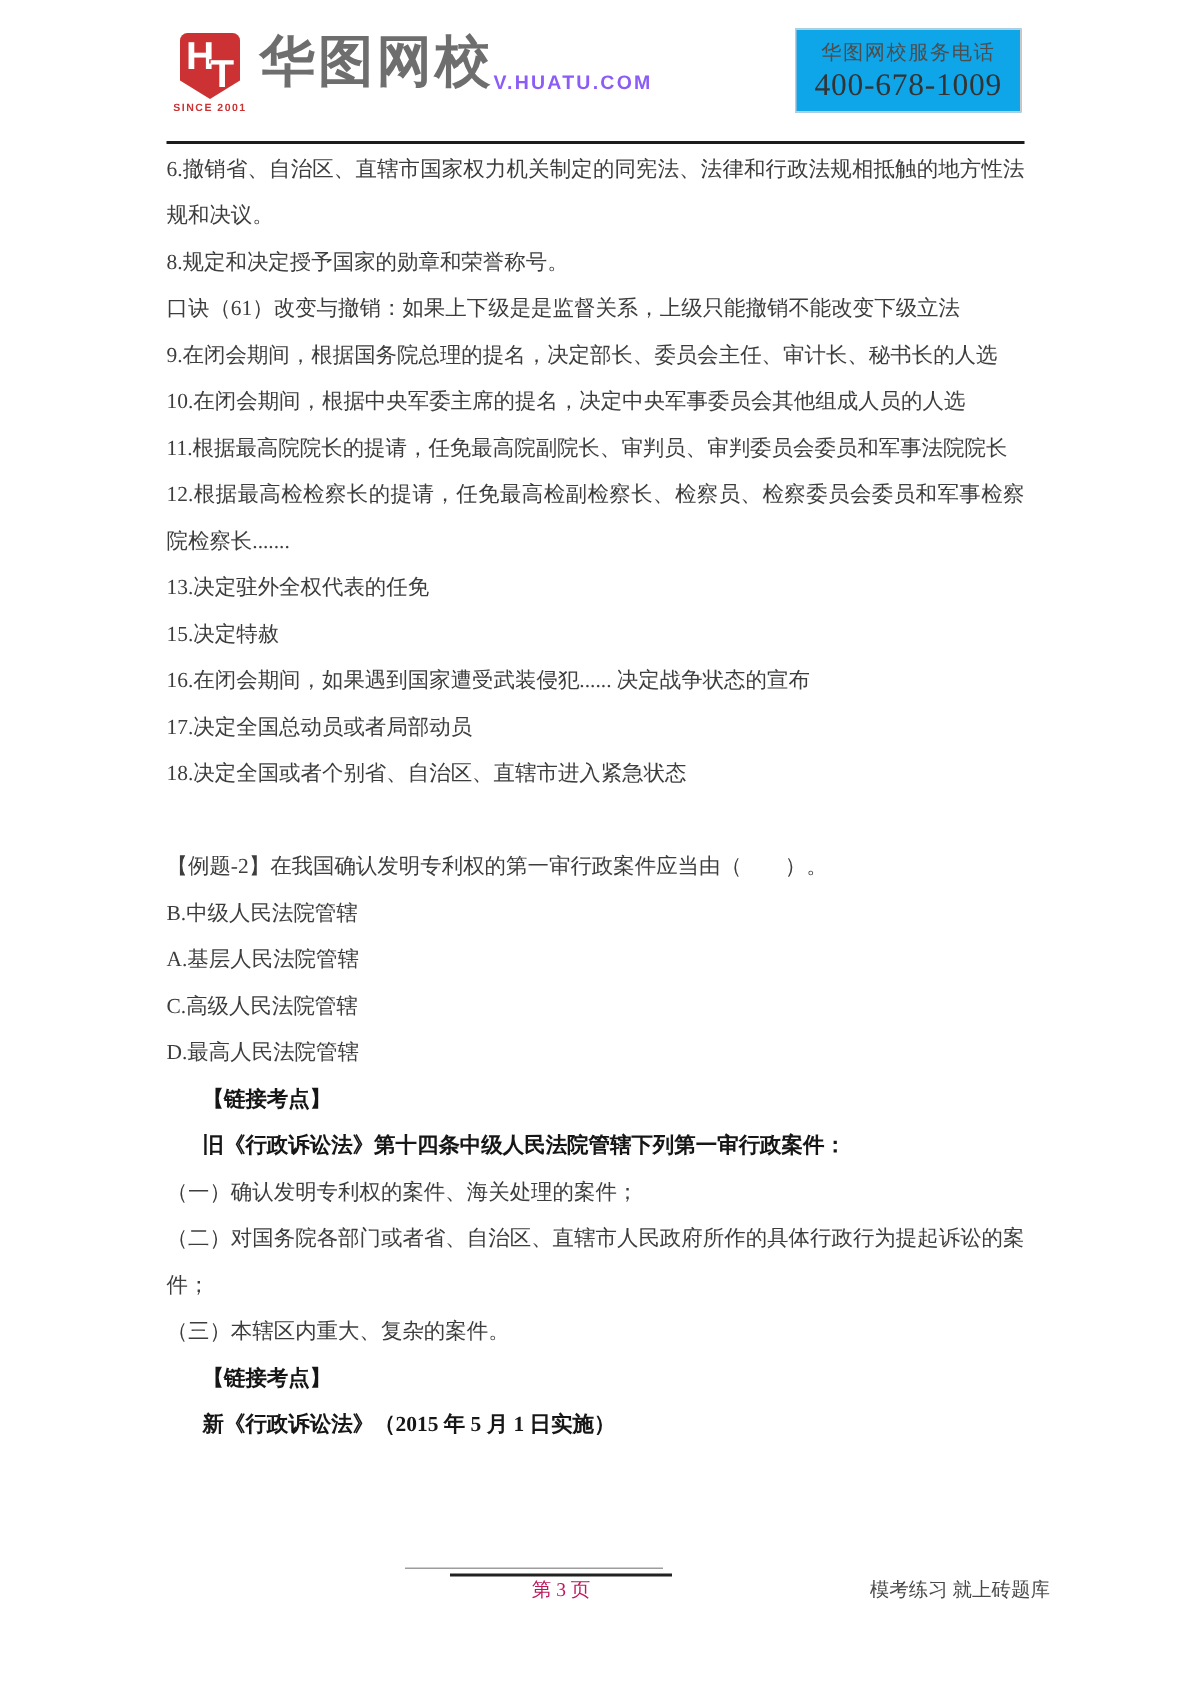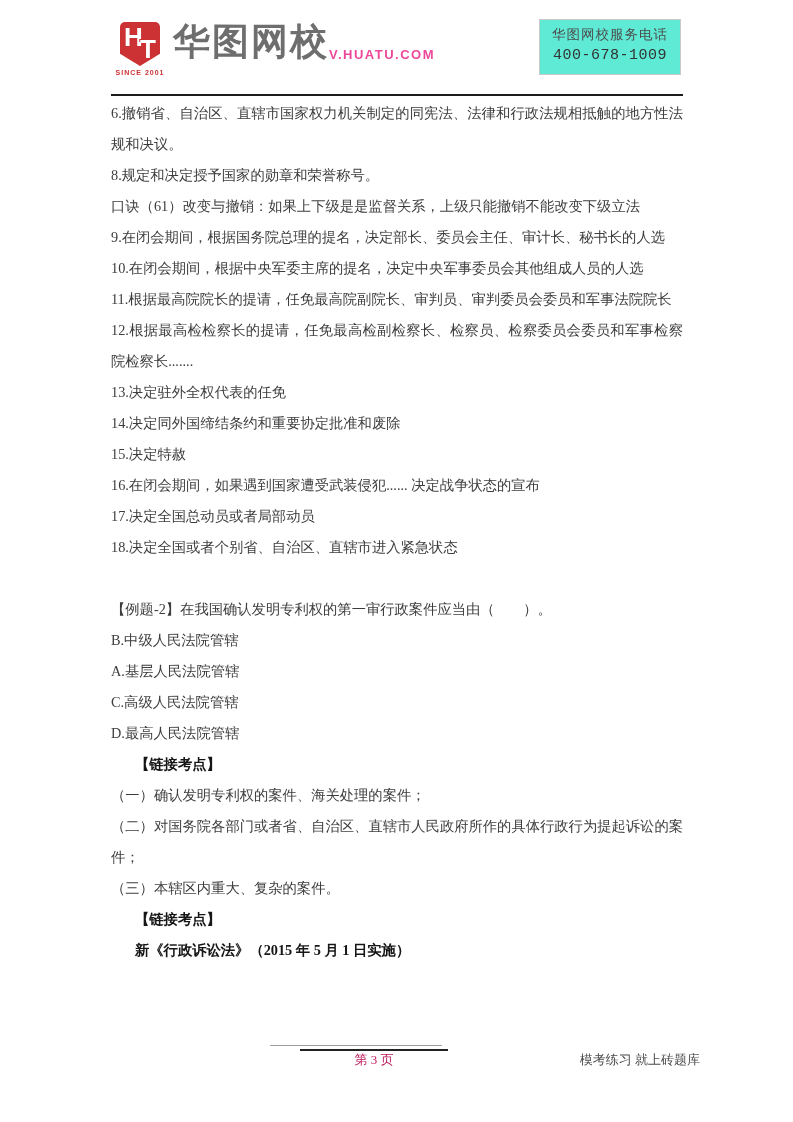--- a/index.html
+++ b/index.html
@@ -67,39 +67,39 @@
   .brand-name{
     font-size:37px;line-height:40px;
     font-weight:bold;
     color:#6e6e6e;
     letter-spacing:2px;
     white-space:nowrap;
   }
   .brand-domain{
     font-family:"Liberation Sans",sans-serif;
     font-size:13px;font-weight:bold;
-    color:#ec4899;
+    color:#8b5cf6;
     letter-spacing:1.5px;
     margin-top:-2px;
     margin-right:2px;
   }
   .phone-box{
     border:1px solid #c9c9c9;
-    background:#5eead4;
+    background:#0ea5e9;
     padding:5px 12px 6px 12px;
     text-align:center;
     margin-right:2px;
   }
   .phone-label{
     font-size:13.5px;color:#4d4d4d;letter-spacing:1px;
     line-height:19px;
   }
   .phone-number{
-    font-family:Liberation Mono, monospace;
-    font-size:15px;color:#333333;
+    font-family:Liberation Serif, serif;
+    font-size:21px;color:#333333;
     line-height:24px;
     letter-spacing:0.5px;
   }
   
   .doc-body{
     margin-top:2px;
     text-align:justify;
   }
   .para{
     margin:0;
@@ -173,32 +173,32 @@
 
     <div class="doc-body">
       <p class="para">6.撤销省、自治区、直辖市国家权力机关制定的同宪法、法律和行政法规相抵触的地方性法规和决议。</p>
         <p class="para">8.规定和决定授予国家的勋章和荣誉称号。</p>
         <p class="para">口诀（61）改变与撤销：如果上下级是是监督关系，上级只能撤销不能改变下级立法</p>
         <p class="para">9.在闭会期间，根据国务院总理的提名，决定部长、委员会主任、审计长、秘书长的人选</p>
         <p class="para">10.在闭会期间，根据中央军委主席的提名，决定中央军事委员会其他组成人员的人选</p>
         <p class="para">11.根据最高院院长的提请，任免最高院副院长、审判员、审判委员会委员和军事法院院长</p>
         <p class="para">12.根据最高检检察长的提请，任免最高检副检察长、检察员、检察委员会委员和军事检察院检察长.......</p>
         <p class="para">13.决定驻外全权代表的任免</p>
-        <p class="para">14.决定同外国缔结条约和重要协定批准和废除</p>
         <p class="para">15.决定特赦</p>
         <p class="para">16.在闭会期间，如果遇到国家遭受武装侵犯...... 决定战争状态的宣布</p>
         <p class="para">17.决定全国总动员或者局部动员</p>
         <p class="para">18.决定全国或者个别省、自治区、直辖市进入紧急状态</p>
         <p class="para empty"></p>
         <p class="para">【例题-2】在我国确认发明专利权的第一审行政案件应当由（　　）。</p>
         <p class="para">B.中级人民法院管辖</p>
         <p class="para">A.基层人民法院管辖</p>
         <p class="para">C.高级人民法院管辖</p>
         <p class="para">D.最高人民法院管辖</p>
         <p class="para bold">【链接考点】</p>
+        <p class="para bold">旧《行政诉讼法》第十四条中级人民法院管辖下列第一审行政案件：</p>
         <p class="para">（一）确认发明专利权的案件、海关处理的案件；</p>
         <p class="para">（二）对国务院各部门或者省、自治区、直辖市人民政府所作的具体行政行为提起诉讼的案件；</p>
         <p class="para">（三）本辖区内重大、复杂的案件。</p>
         <p class="para bold">【链接考点】</p>
         <p class="para bold">新《行政诉讼法》（2015 年 5 月 1 日实施）</p>
     </div>
 
   </div>
 
   <div class="footer-line-light"></div>

